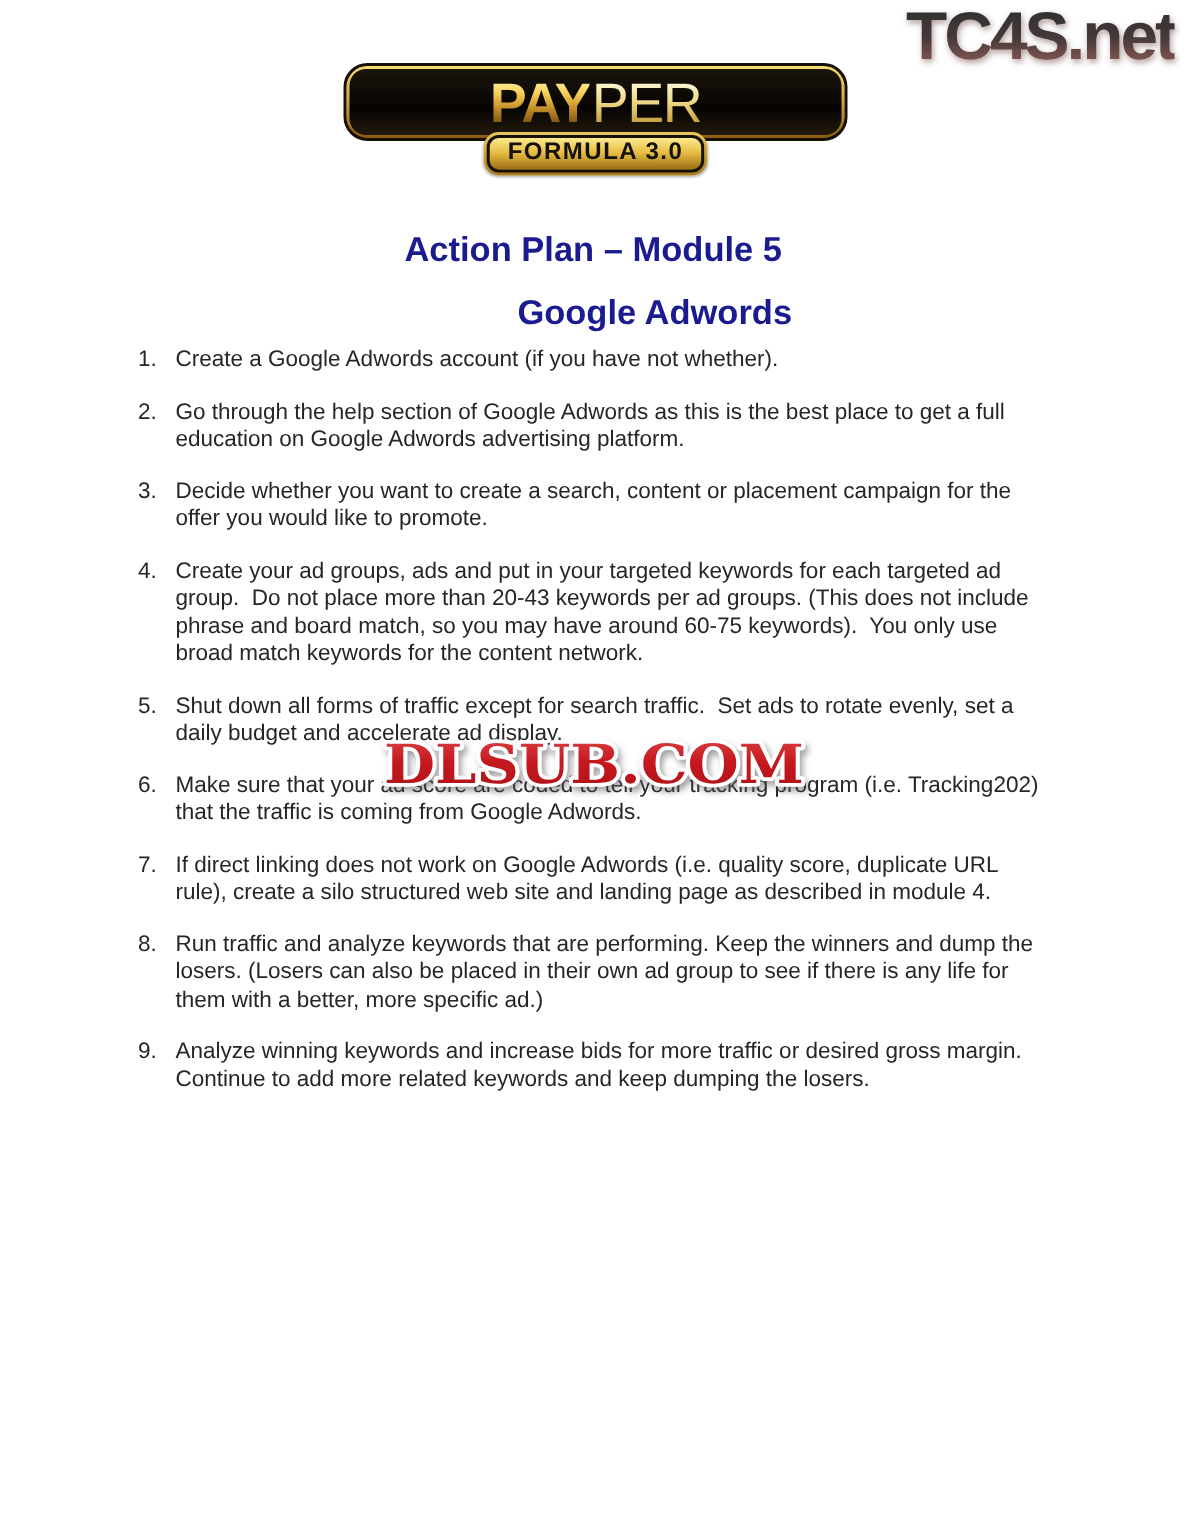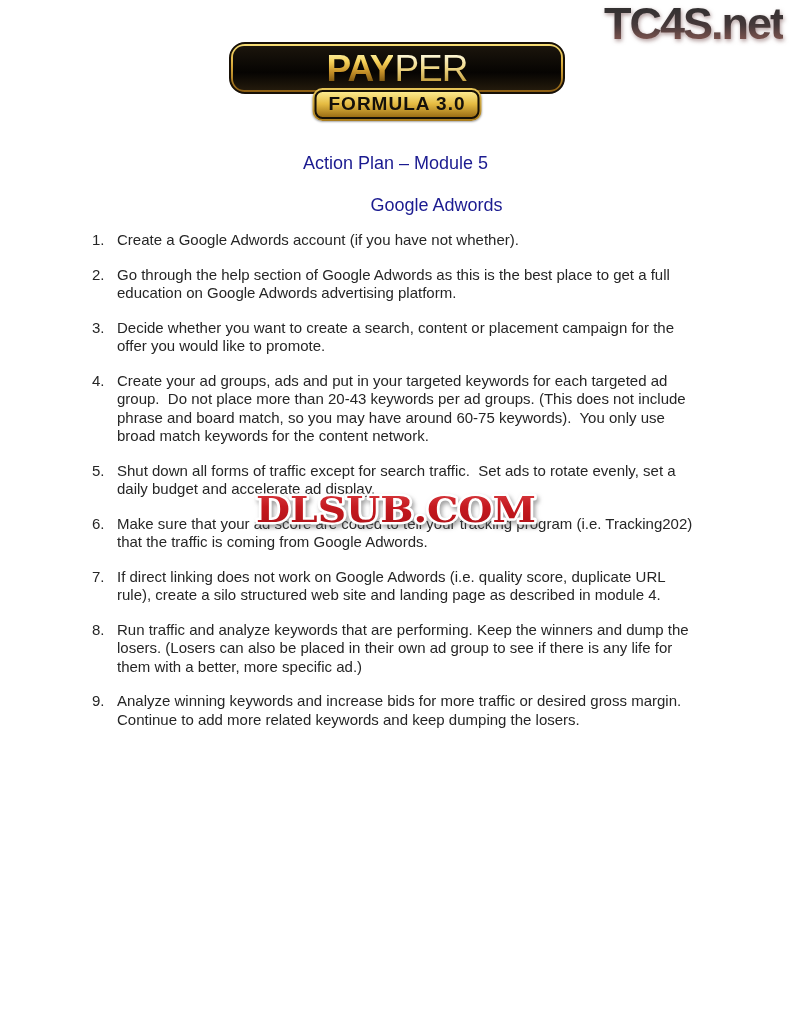--- a/index.html
+++ b/index.html
@@ -69,35 +69,35 @@
     background: linear-gradient(180deg, #e8c659, #a97c1e);
     padding: 2px;
     border-radius: 10px;
     box-shadow: 0 1px 2px rgba(0,0,0,0.35);
   }
   .logo-formula-face {
     background: linear-gradient(180deg, #fcea8e 0%, #e5bb42 48%, #9c6e15 100%);
     border: 2px solid #161006;
     border-radius: 8px;
     padding: 1px 12px 2px 12px;
-    font-size: 19px;
+    font-size: 16px;
     font-weight: bold;
     letter-spacing: 1px;
     color: #14100a;
     white-space: nowrap;
   }
 
   
   .doc-title, .doc-subtitle {
     position: absolute;
     left: 0;
     width: 100%;
     text-align: center;
-    font-size: 18px;
-    font-weight: normal;
+    font-size: 23px;
+    font-weight: bold;
     color: #1b1b90;
   }
   .doc-title { top: 153px; }
   .doc-subtitle { top: 195px; padding-left: 41px; }
 
   
   .action-list {
     position: absolute;
     left: 92px;
     top: 231px;

